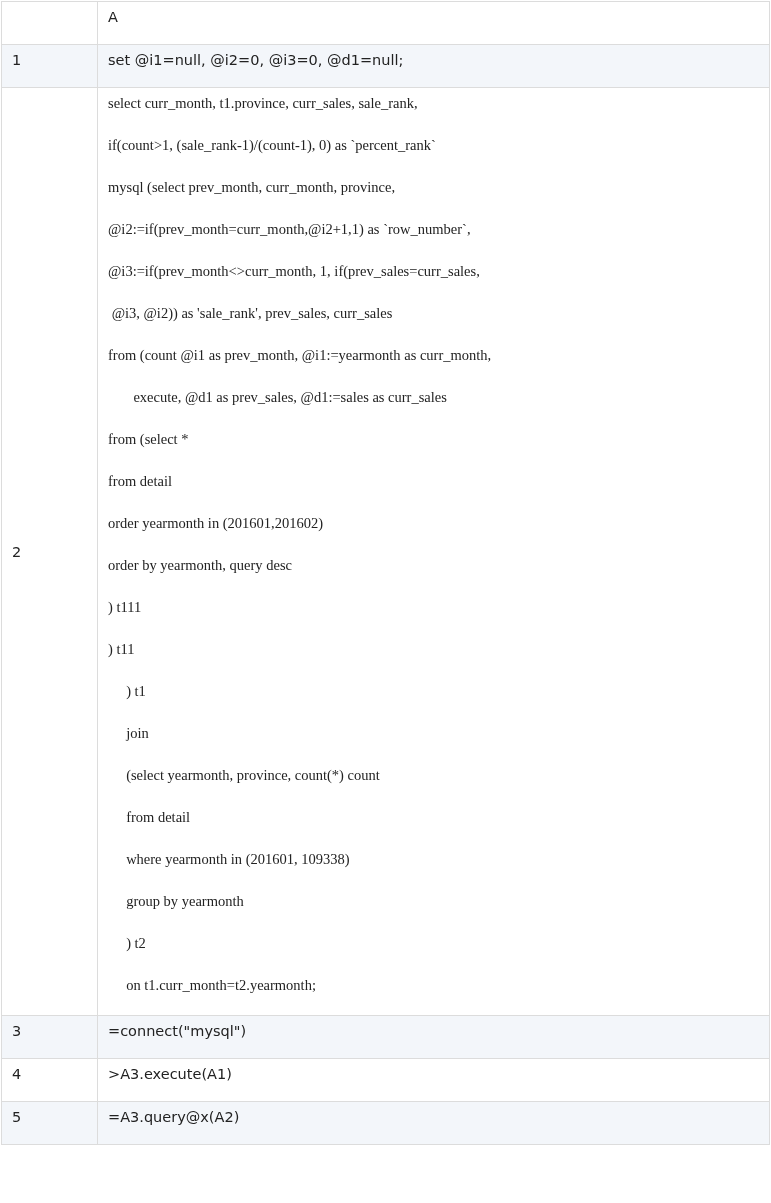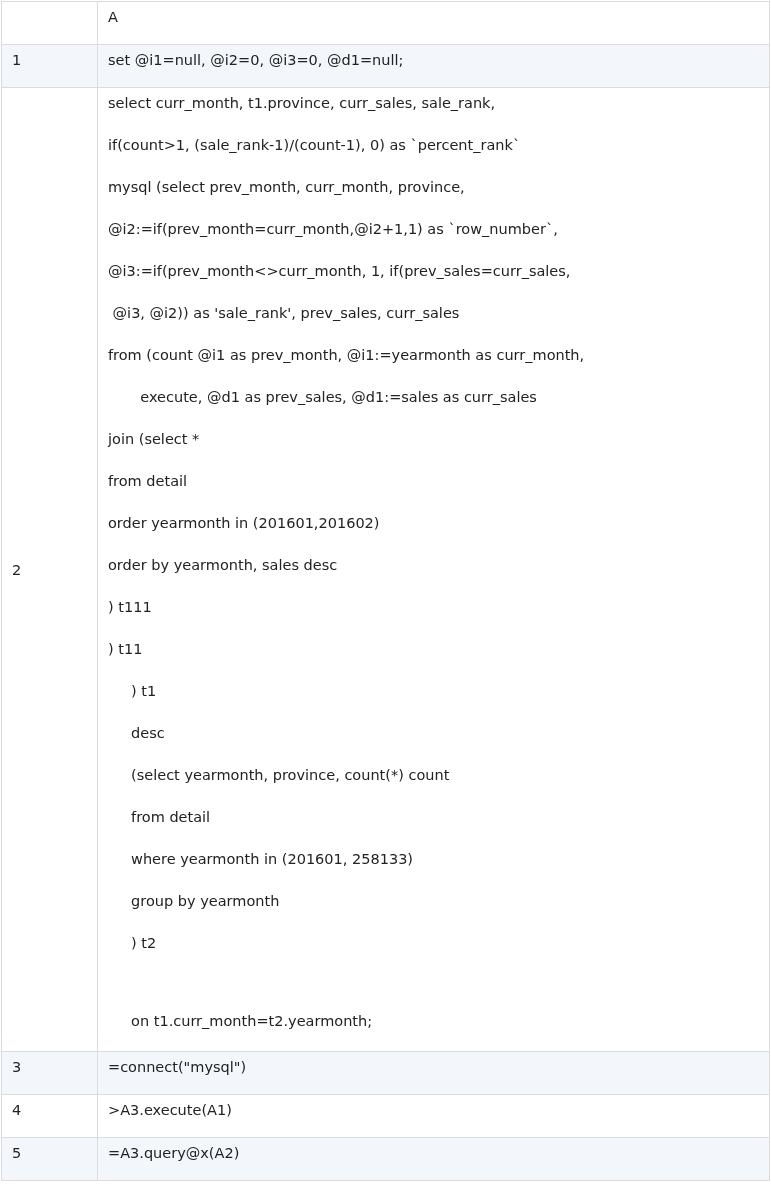--- a/index.html
+++ b/index.html
@@ -36,27 +36,28 @@
       padding: 5px 10px 0 10px;
       line-height: 20px;
       white-space: pre;
     }
     .short-row td { height: 42px; }
     .row-2 .num-cell {
       vertical-align: middle;
     }
     .code-lines {
       padding: 5px 10px 8px 10px;
+      font-family: Liberation Serif, serif;
     }
     .code-line {
       height: 42px;
       line-height: 20px;
       white-space: pre;
     }
-    .code-line:last-child { height: 32px; margin-top: 36px; }
+    .code-line:last-child { height: 32px; }
   </style>
 </head>
 <body>
 
 <table class="grid">
   <colgroup>
     <col class="c-num">
     <col class="c-a">
   </colgroup>
   <tbody>
@@ -83,31 +84,31 @@
     <td>
       <div class="code-lines">
         <div class="code-line">select curr_month, t1.province, curr_sales, sale_rank,</div>
         <div class="code-line">if(count&gt;1, (sale_rank-1)/(count-1), 0) as `percent_rank`</div>
         <div class="code-line">mysql (select prev_month, curr_month, province,</div>
         <div class="code-line">@i2:=if(prev_month=curr_month,@i2+1,1) as `row_number`,</div>
         <div class="code-line">@i3:=if(prev_month&lt;&gt;curr_month, 1, if(prev_sales=curr_sales,</div>
         <div class="code-line"> @i3, @i2)) as 'sale_rank', prev_sales, curr_sales</div>
         <div class="code-line">from (count @i1 as prev_month, @i1:=yearmonth as curr_month,</div>
         <div class="code-line">       execute, @d1 as prev_sales, @d1:=sales as curr_sales</div>
-        <div class="code-line">join (select *</div>
+        <div class="code-line">from (select *</div>
         <div class="code-line">from detail</div>
         <div class="code-line">order yearmonth in (201601,201602)</div>
-        <div class="code-line">order by yearmonth, sales desc</div>
+        <div class="code-line">order by yearmonth, query desc</div>
         <div class="code-line">) t111</div>
         <div class="code-line">) t11</div>
         <div class="code-line">     ) t1</div>
-        <div class="code-line">     desc</div>
+        <div class="code-line">     join</div>
         <div class="code-line">     (select yearmonth, province, count(*) count</div>
         <div class="code-line">     from detail</div>
-        <div class="code-line">     where yearmonth in (201601, 258133)</div>
+        <div class="code-line">     where yearmonth in (201601, 109338)</div>
         <div class="code-line">     group by yearmonth</div>
         <div class="code-line">     ) t2</div>
         <div class="code-line">     on t1.curr_month=t2.yearmonth;</div>
       </div>
     </td>
   </tr>
 
   <tr class="row-shaded short-row">
     <td>
       <div class="cell">3</div>

